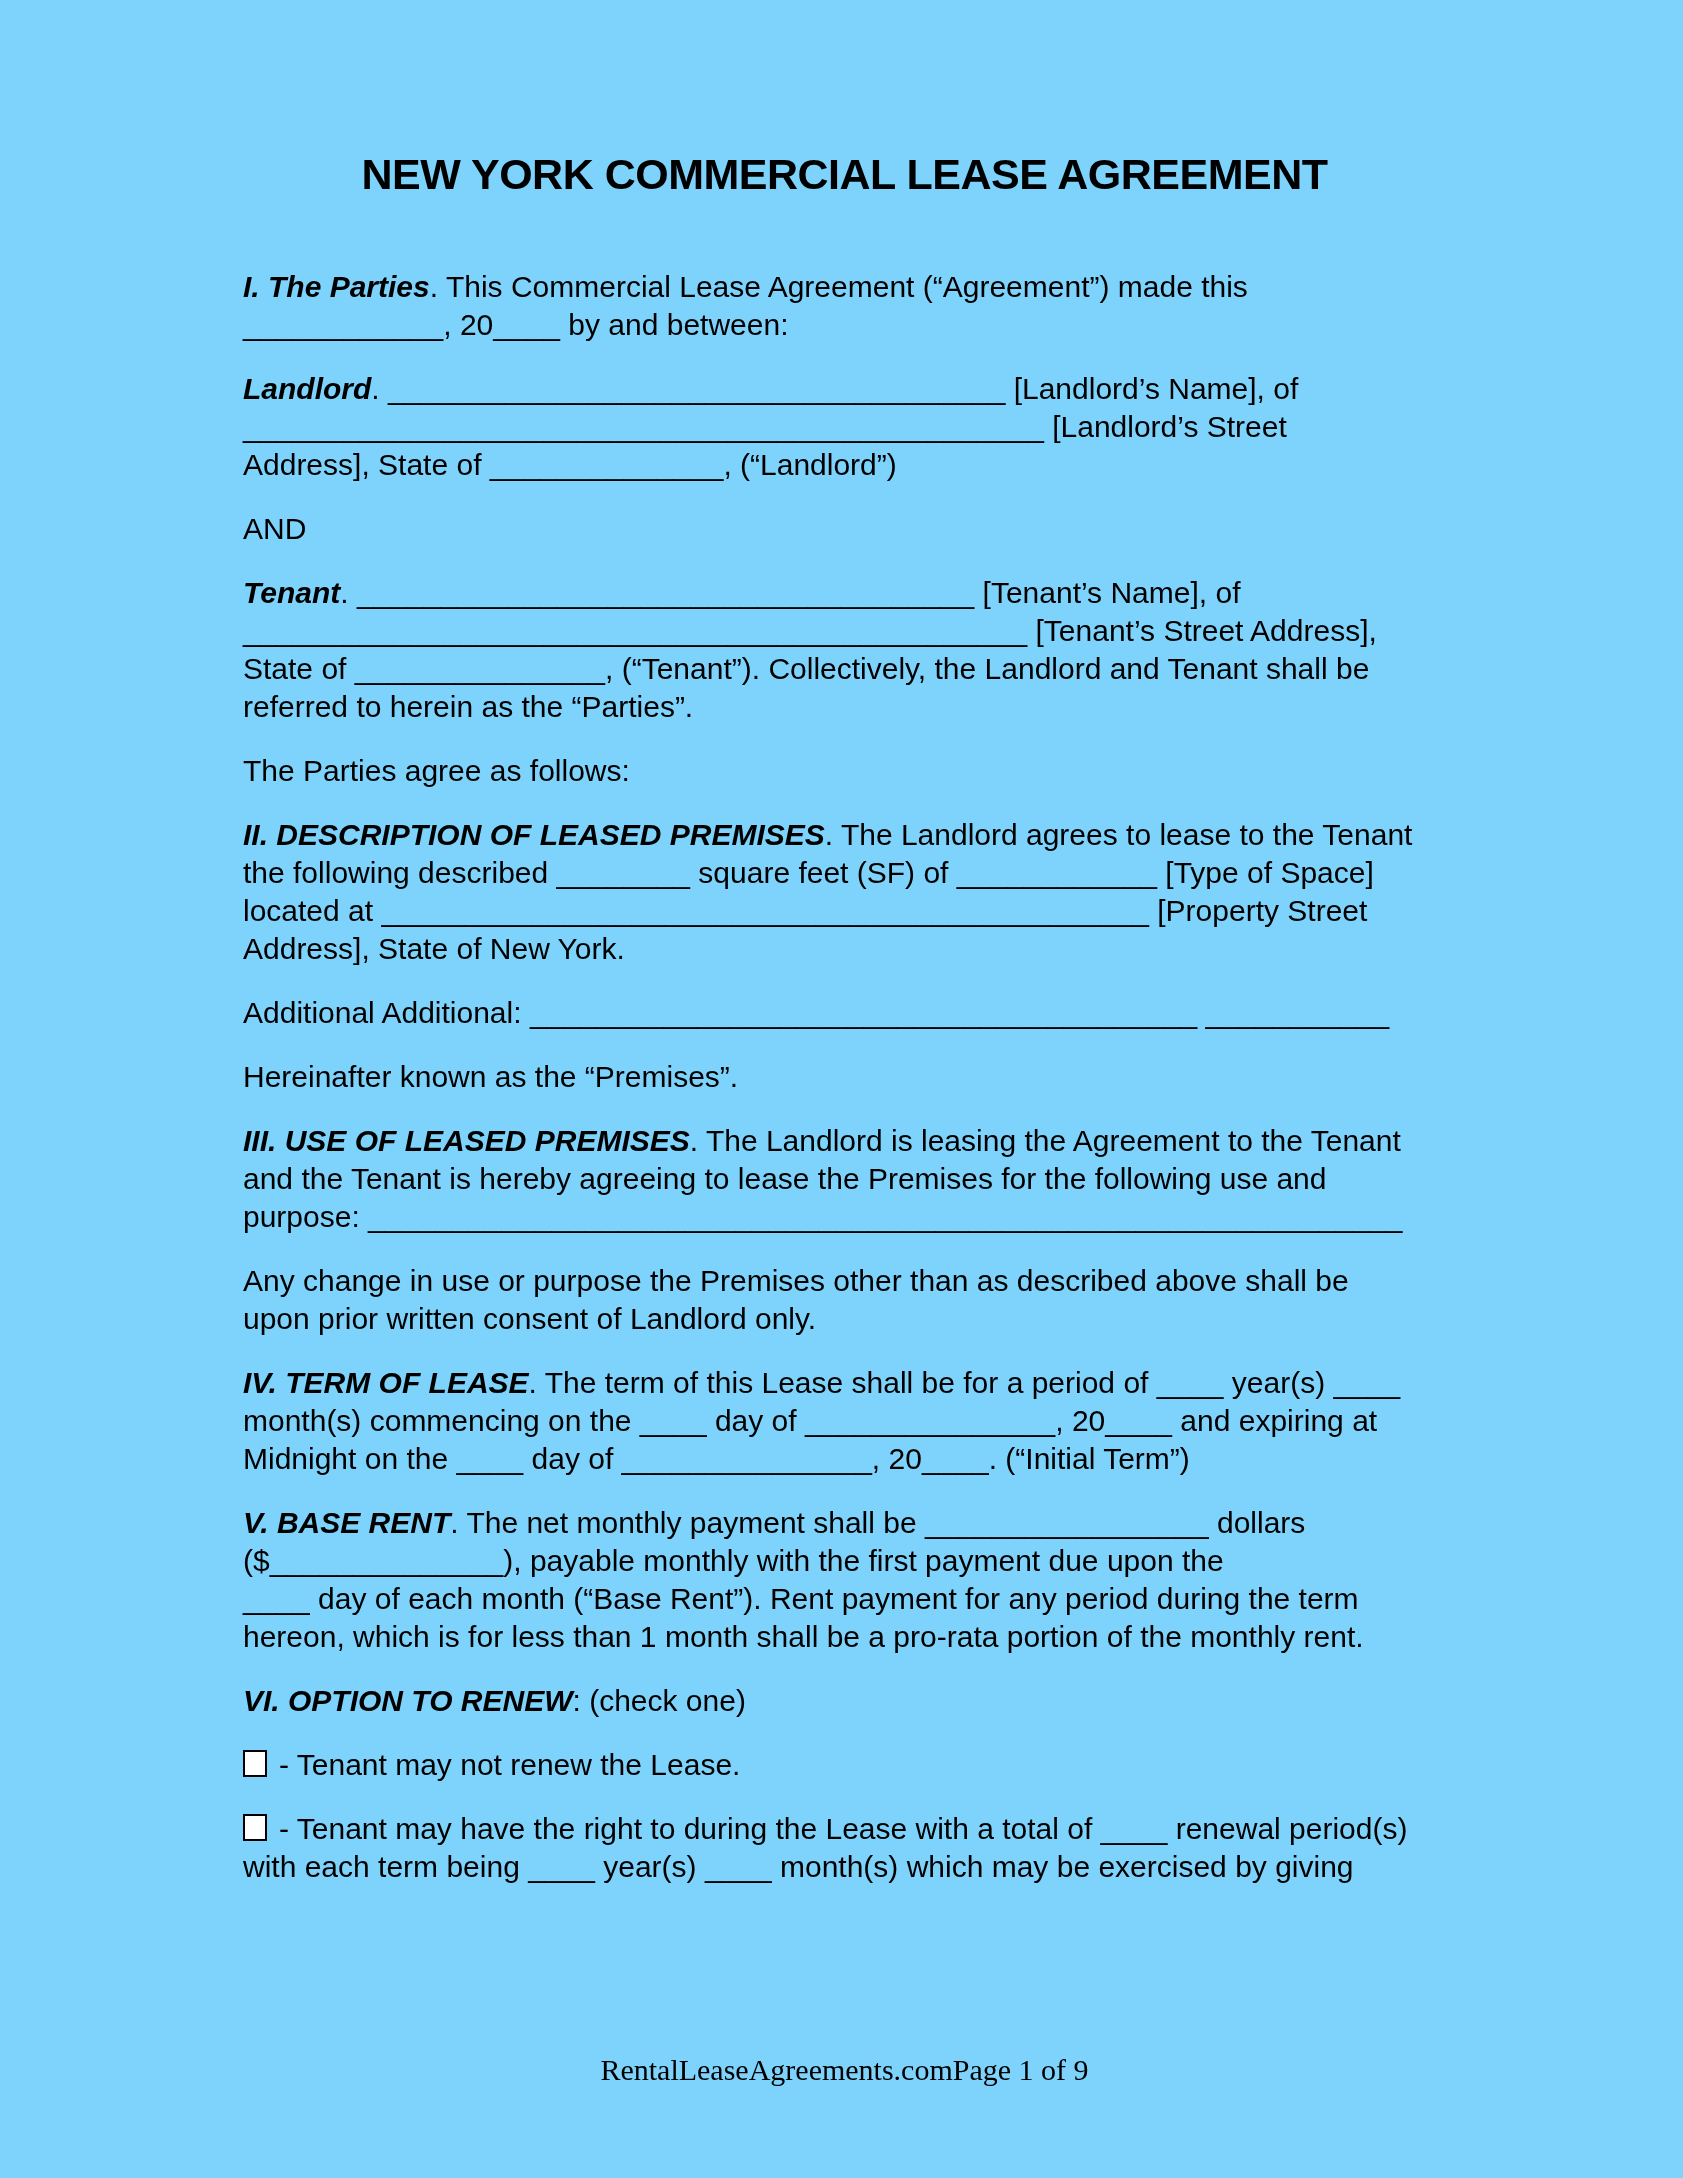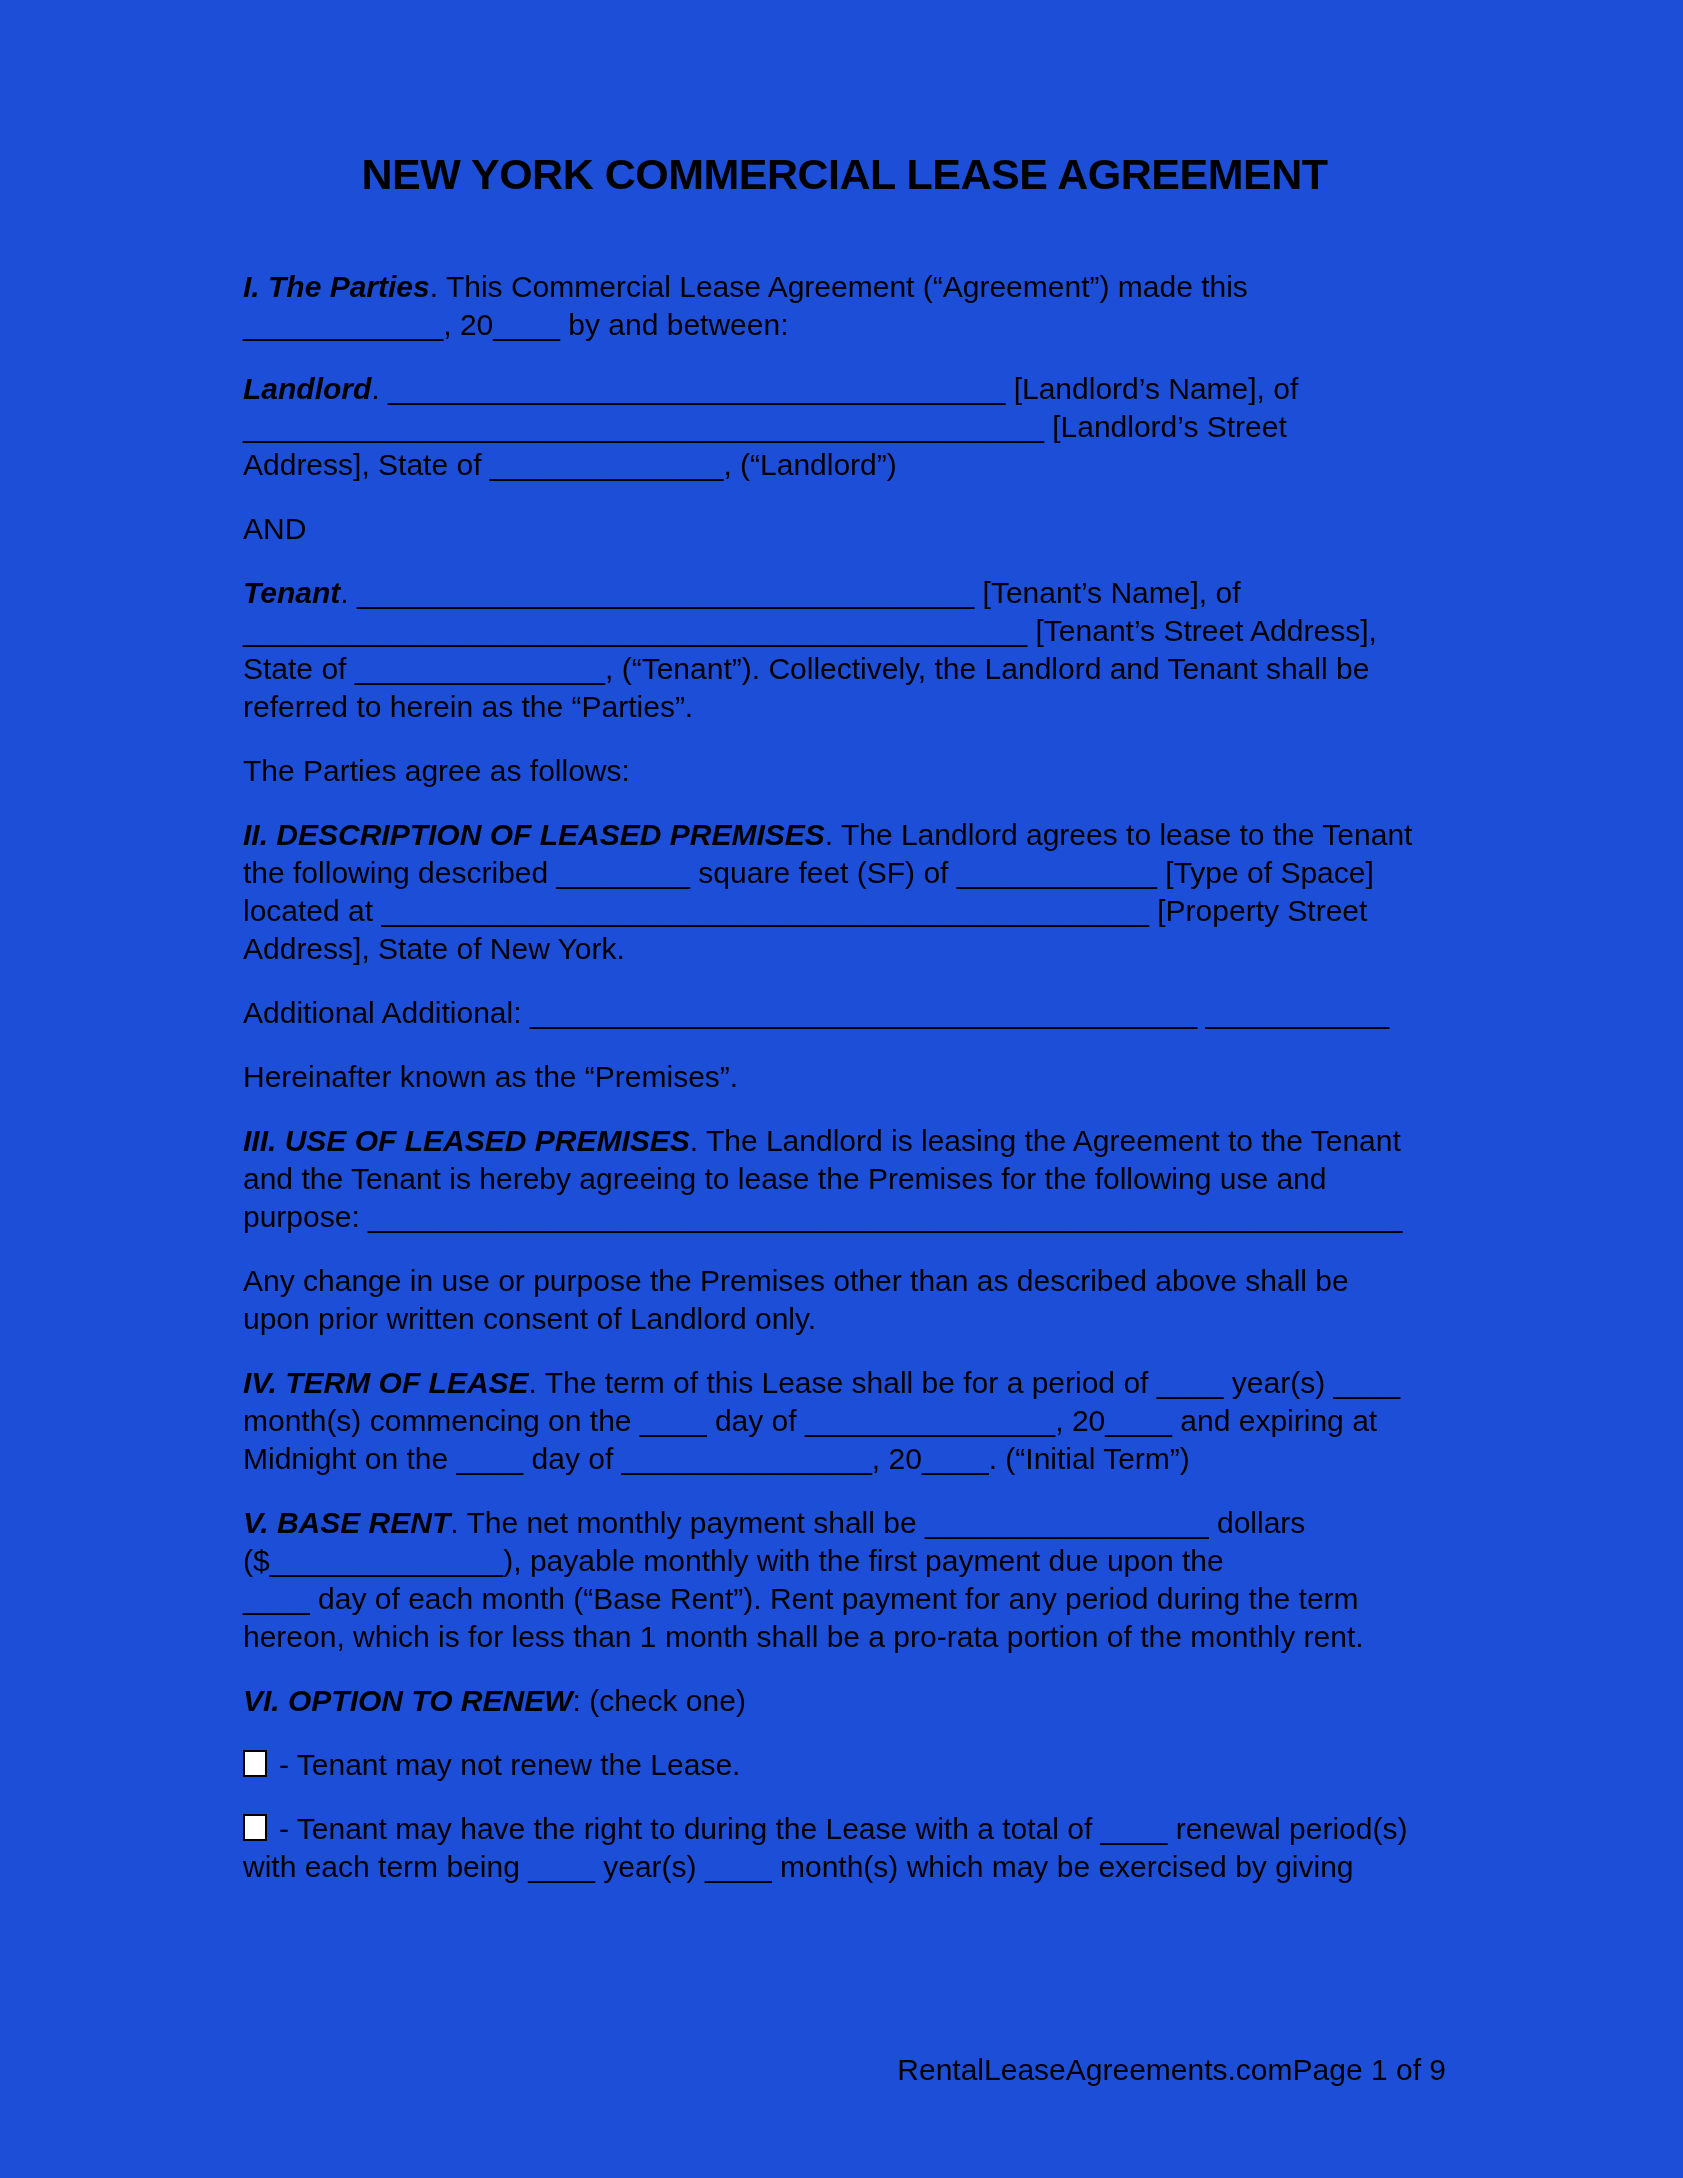--- a/index.html
+++ b/index.html
@@ -4,21 +4,21 @@
 <style>
   html, body {
     margin: 0;
     padding: 0;
     background: #ffffff;
   }
   .page {
     position: relative;
     width: 1683px;
     height: 2178px;
-    background: #1d4ed8;
+    background: #7dd3fc;
     color: #000000;
     font-family: "Liberation Sans", sans-serif;
     overflow: hidden;
   }
   .content {
     position: absolute;
     left: 243px;
     top: 149px;
     width: 1203px;
   }
@@ -51,23 +51,24 @@
     margin-right: 12px;
     vertical-align: -2px;
     background: #fff;
   }
   .footer {
     position: absolute;
     left: 243px;
     top: 2051px;
     width: 1203px;
     display: flex;
-    justify-content: flex-end;
+    justify-content: center;
     font-size: 30px;
     line-height: 38px;
+    font-family: Liberation Serif, serif;
   }
 </style>
 </head>
 <body>
 
 <div class="page">
   <div class="content">
 
     <h1 class="title">NEW YORK COMMERCIAL LEASE AGREEMENT</h1>
 

